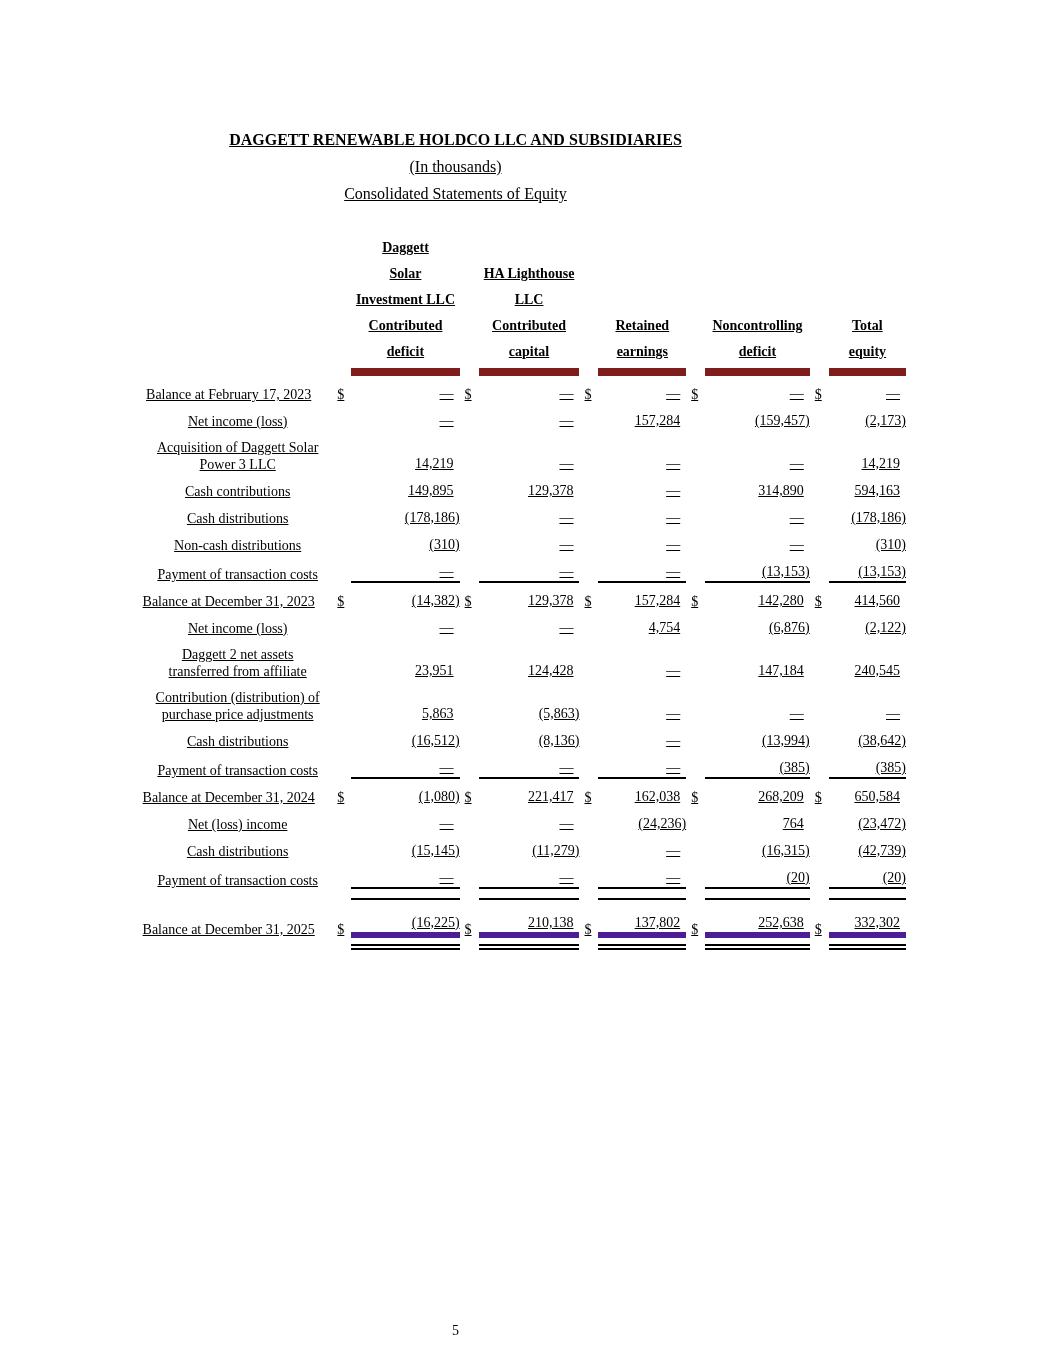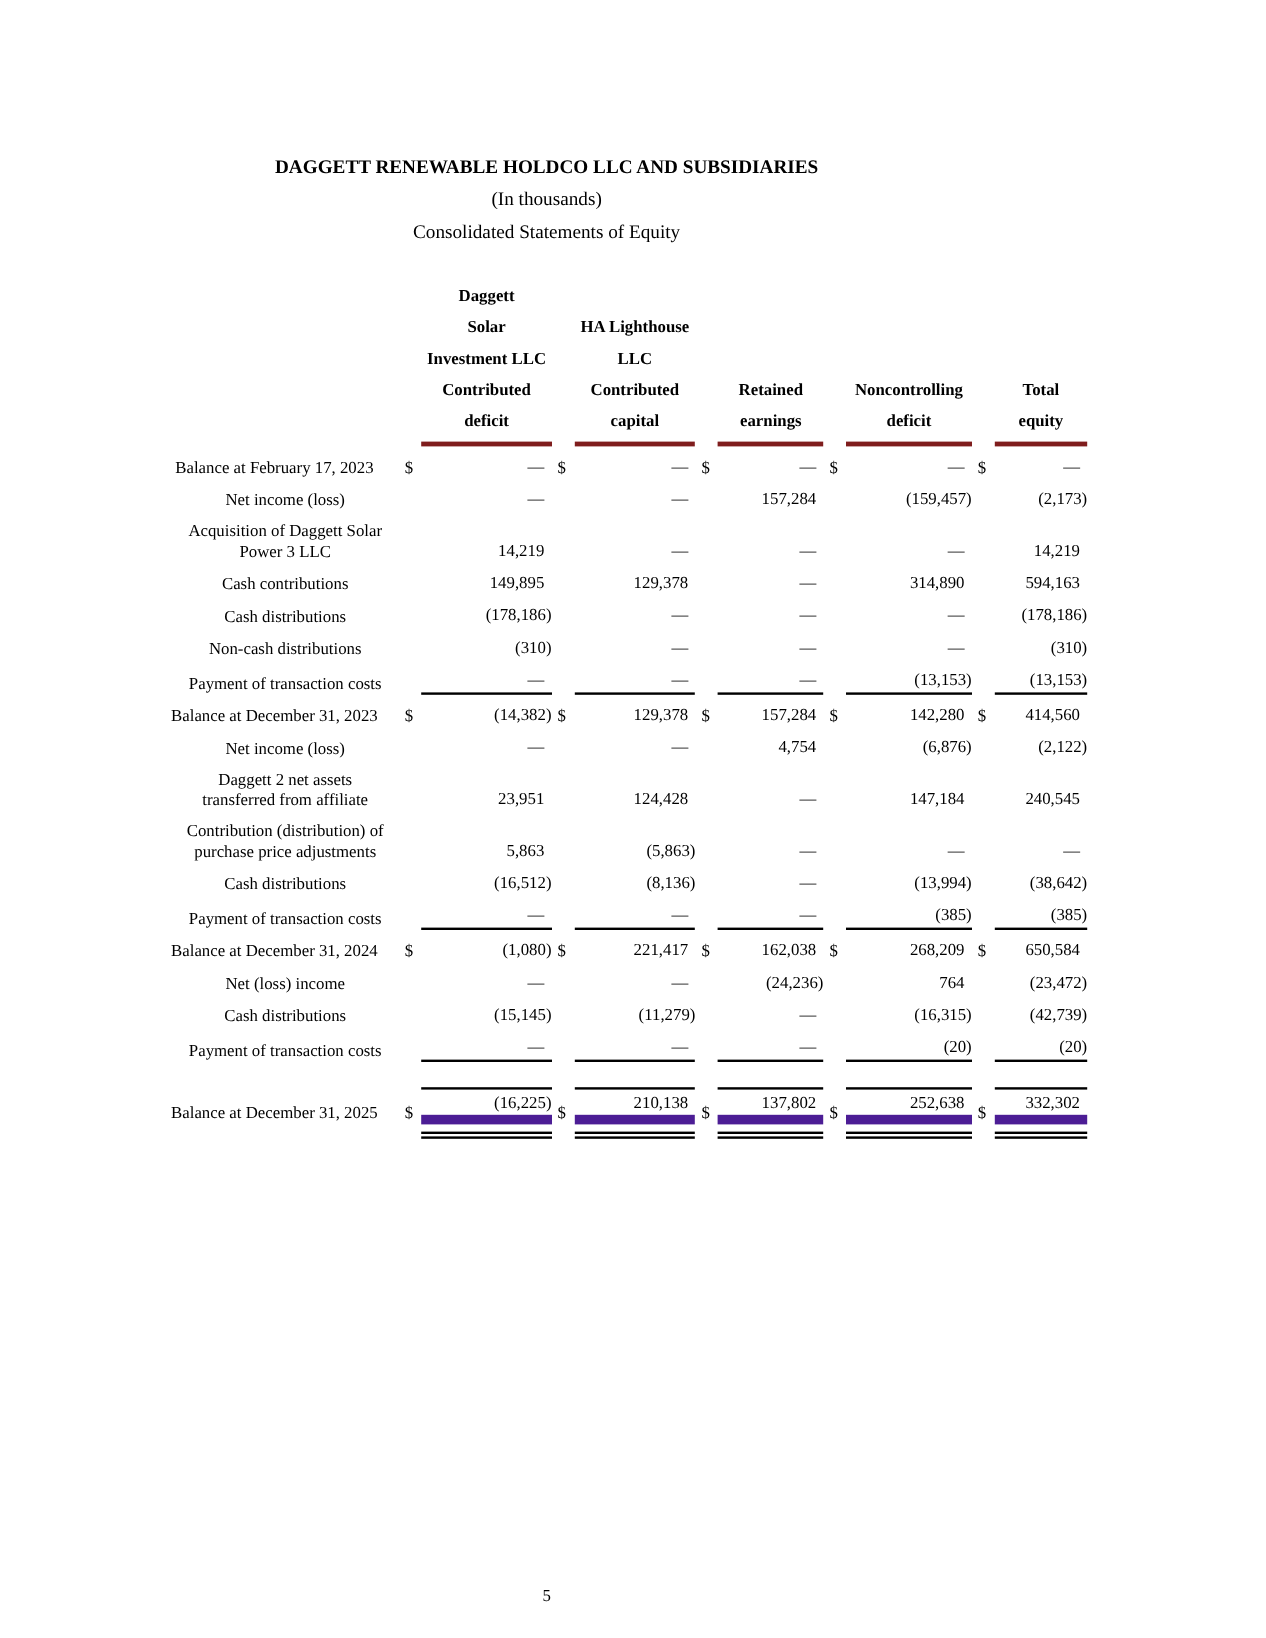--- a/index.html
+++ b/index.html
@@ -1,47 +1,47 @@
 <!DOCTYPE html>
 <html><head>
 <meta charset="utf-8">
 <style>
   * { margin: 0; padding: 0; box-sizing: border-box; }
   html, body { background: #ffffff; }
   body { width: 1055px; height: 1365px; position: relative; overflow: hidden;
          font-family: "Liberation Serif", "DejaVu Serif", serif; color: #000; }
-  .page { width: 911px; height: 1365px; position: relative; padding-top: 126px; }
+  .page { width: 911px; height: 1365px; position: relative; padding-top: 126px; text-decoration: underline; }
 
   
   .titles { text-align: center; }
   .titles div { font-size: 16px; line-height: 27px; }
   .doc-title { font-weight: bold; }
 
   
   table.eq { border-collapse: separate; border-spacing: 5px 2px; table-layout: fixed;
              margin-left: 120px; margin-top: 22px; font-size: 14px; }
   td { vertical-align: bottom; padding: 4px 0 3px 0; }
 
   
-  .hd .hwrap { margin-left: 14px; border-bottom: 4px solid #7f1d1d; padding-bottom: 3px; }
+  .hd .hwrap { margin-left: 14px; border-bottom: 8px solid #7f1d1d; padding-bottom: 3px; }
   .hline { font-weight: bold; text-align: center; line-height: 26px; font-size: 14px; white-space: nowrap; }
 
   
   .lbl { text-align: center; }
   .lbl .ln { line-height: 17px; white-space: nowrap; }
   .lbl.indent { padding-left: 18px; }
 
   
   .grp { display: flex; align-items: flex-end; }
   .cur { width: 14px; flex: none; text-align: left; line-height: 17px; }
   .val { flex: 1; text-align: right; line-height: 17px; padding-right: 6px; padding-bottom: 1px; }
   .val.paren { padding-right: 0; text-align: right; }
 
   tr.rule-below .val { border-bottom: 2px solid #000; }
-  tr.total .val { border-top: 2px solid #000; border-bottom: 8px solid #4c1d95; padding-top: 3px; margin-top: 12px; }
+  tr.total .val { border-top: 2px solid #000; border-bottom: 6px solid #4c1d95; padding-top: 14px; }
   tr.dbl-row td { padding: 0; }
   .dblbar { margin-left: 14px; height: 0; border-top: 6px double #000; margin-top: 1px; }
 
   
   .note { margin-left: 125px; margin-top: 46px; font-size: 15.5px; }
   .pageno { position: absolute; left: 0; bottom: 26px; width: 100%; text-align: center; font-size: 14px; }
 </style>
 </head>
 <body>
 

